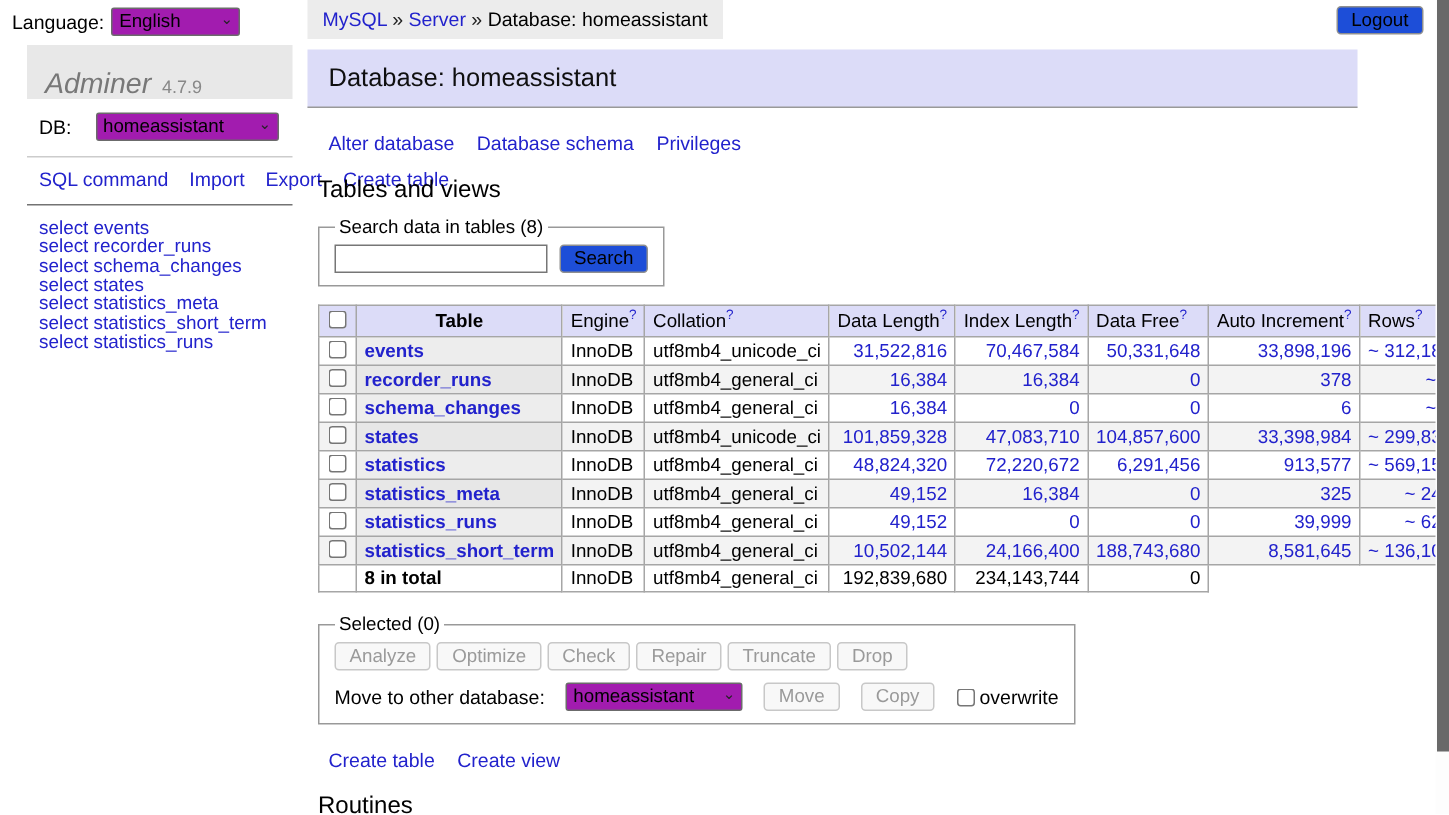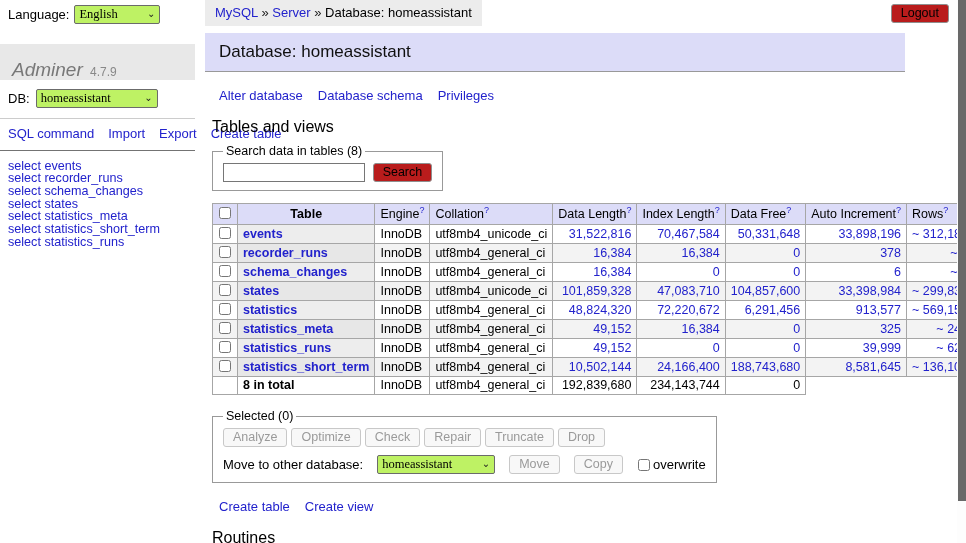--- a/index.html
+++ b/index.html
@@ -20,48 +20,48 @@
     font-family:"Liberation Sans","DejaVu Sans",sans-serif;font-size:13px;color:#000;
   }
   a{color:var(--link_blue);text-decoration:none;cursor:pointer;}
 
   
   .lang-row{position:absolute;left:8px;top:5px;display:flex;align-items:center;gap:5px;}
 
   
   .select-wrap{position:relative;display:inline-block;}
   select{
-    -webkit-appearance:none;appearance:none;border:1px solid #6b6b6b;background:#bef264;
-    font-family:Liberation Serif, serif;font-size:12.5px;padding:1px 18px 2px 4px;border-radius:2px;height:19px;
+    -webkit-appearance:none;appearance:none;border:1px solid #6b6b6b;background:#a21caf;
+    font-family:Liberation Sans, sans-serif;font-size:12.5px;padding:1px 18px 2px 4px;border-radius:2px;height:19px;
   }
   .chevron{position:absolute;right:5px;top:45%;transform:translateY(-50%);font-size:10px;color:#222;pointer-events:none;line-height:1;}
 
   button{
-    font-family:inherit;font-size:12.5px;color:#000;background:#b91c1c;
+    font-family:inherit;font-size:12.5px;color:#000;background:#1d4ed8;
     border:1px solid #8f8f8f;border-radius:3px;padding:1px 9px 2px;cursor:pointer;
   }
   button.disabled{color:var(--disabled_text);border-color:#c8c8c8;background:#f8f8f8;}
   input[type=text]{border:1px solid #767676;height:19px;font-family:inherit;font-size:12.5px;padding:0 3px;}
   input[type=checkbox]{width:12px;height:12px;margin:1px;}
 
   
   .logout-wrap{position:absolute;right:17px;top:4px;}
 
   
   .breadcrumb{position:absolute;left:205px;top:0;background:var(--breadcrumb_bg);padding:5px 10px 6px;white-space:nowrap;}
   .breadcrumb .sep{color:#222;}
 
   
-  .sidebar{position:absolute;left:0;top:44px;width:195px;}
+  .sidebar{position:absolute;left:0;top:30px;width:195px;padding-left:18px;}
   .sidebar h1{
     margin:0;background:var(--brand_bg);padding:8px 12px 9px;font-weight:normal;height:36px;
   }
   .sidebar h1 .brand{font-style:italic;font-size:19px;color:#787878;}
   .sidebar h1 .version{font-size:12px;color:#888;}
-  .db-row{margin:0;padding:9px 8px 10px;border-bottom:1px solid #ccc;display:flex;align-items:center;gap:6px;}
+  .db-row{margin:0;padding:9px 8px 10px;border-bottom:1px solid #ccc;display:flex;align-items:center;gap:16px;}
   .action-links{margin:0;padding:8px 8px 9px;border-bottom:1px solid #737373;line-height:13.5px;}
   .action-links a{margin-right:14px;white-space:nowrap;}
   .table-list{margin:0;padding:9px 8px;}
   .table-list a{display:block;font-size:12.6px;line-height:12.7px;}
 
   
   .content{position:absolute;left:205px;top:33px;width:700px;}
   h2.page-title{
     margin:0;background:var(--title_bg);border-bottom:1px solid #999;
     padding:9px 14px;font-size:17px;font-weight:normal;color:#101010;

